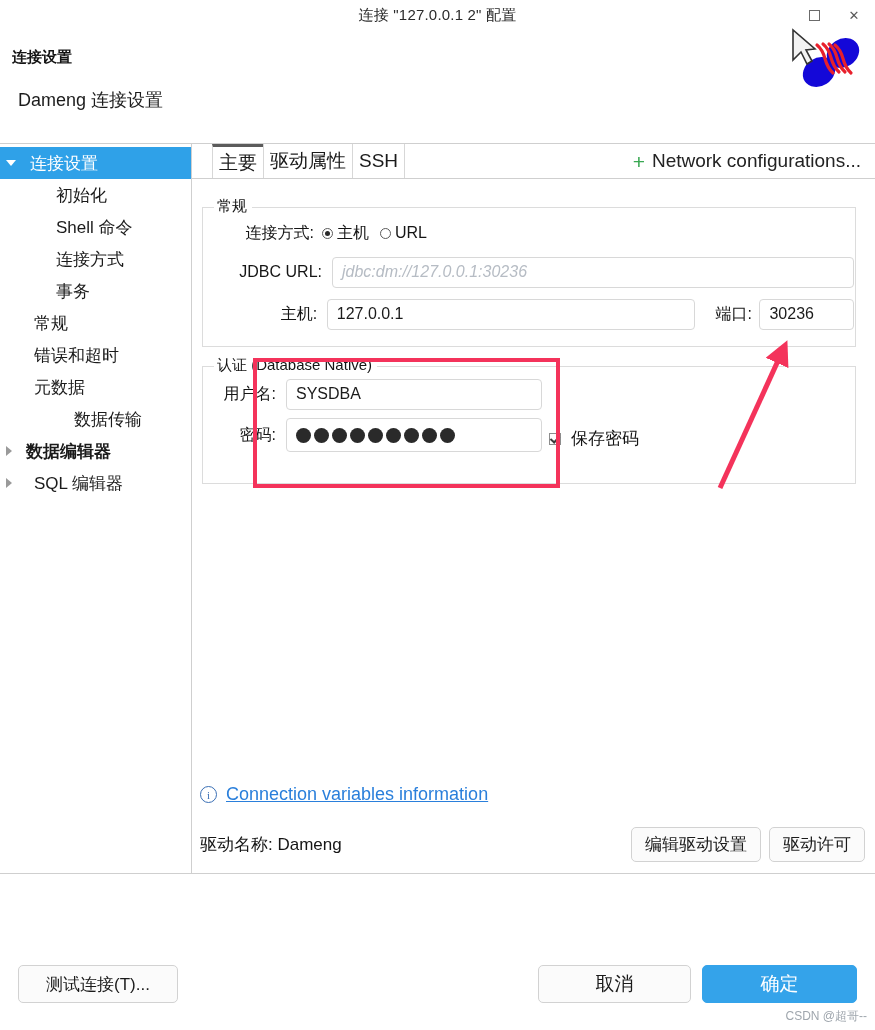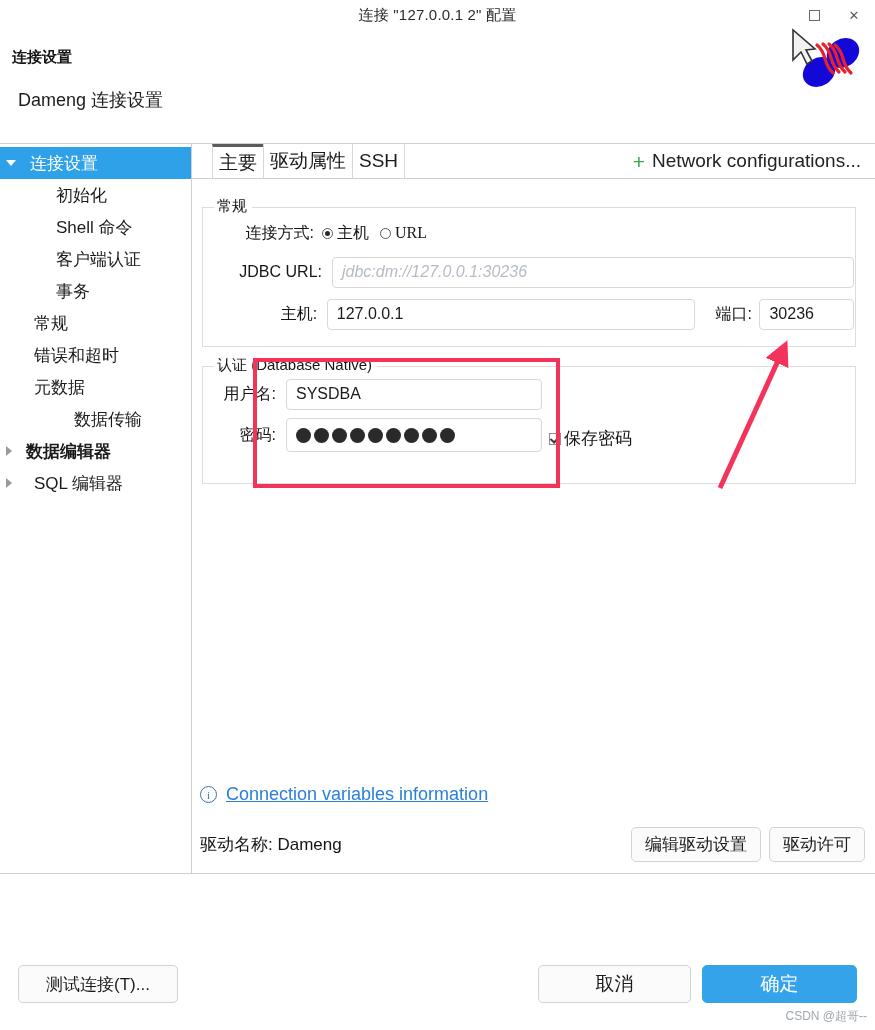--- a/index.html
+++ b/index.html
@@ -215,21 +215,20 @@
     font-family: "Liberation Sans", sans-serif;
   }
   .inp.placeholder { color: #b6bcc4; font-style: italic; }
 
   .radio-wrap {
     display: flex;
     align-items: center;
     gap: 4px;
     margin-right: 11px;
     cursor: default;
-    font-family: Liberation Serif, serif;
   }
   .radio {
     width: 11px; height: 11px;
     border: 1px solid #5a5a5a;
     border-radius: 50%;
     box-sizing: border-box;
     position: relative;
     background: #fff;
   }
   .radio.checked::after {
@@ -251,21 +250,21 @@
     width: 15px; height: 15px;
     border-radius: 50%;
     background: #2a2a2a;
     display: block;
   }
 
   .chk-wrap {
     position: absolute;
     display: flex;
     align-items: center;
-    gap: 3px;
+    gap: 10px;
     cursor: default;
   }
   .chk {
     width: 12px; height: 12px;
     border: 1px solid #8d8d8d;
     box-sizing: border-box;
     background: #fff;
     position: relative;
   }
   .chk.checked::after {
@@ -414,21 +413,21 @@
       <span class="side-arrow down"></span>
       <span class="side-label">连接设置</span>
     </div>
     <div class="side-item" style="padding-left:56px;font-family:Liberation Mono, monospace;">
       <span class="side-label">初始化</span>
     </div>
     <div class="side-item" style="padding-left:56px;">
       <span class="side-label">Shell 命令</span>
     </div>
     <div class="side-item" style="padding-left:56px;">
-      <span class="side-label">客户端认证</span>
+      <span class="side-label">连接方式</span>
     </div>
     <div class="side-item" style="padding-left:56px;">
       <span class="side-label">事务</span>
     </div>
     <div class="side-item" style="padding-left:34px;">
       <span class="side-label">常规</span>
     </div>
     <div class="side-item" style="padding-left:34px;">
       <span class="side-label">错误和超时</span>
     </div>

